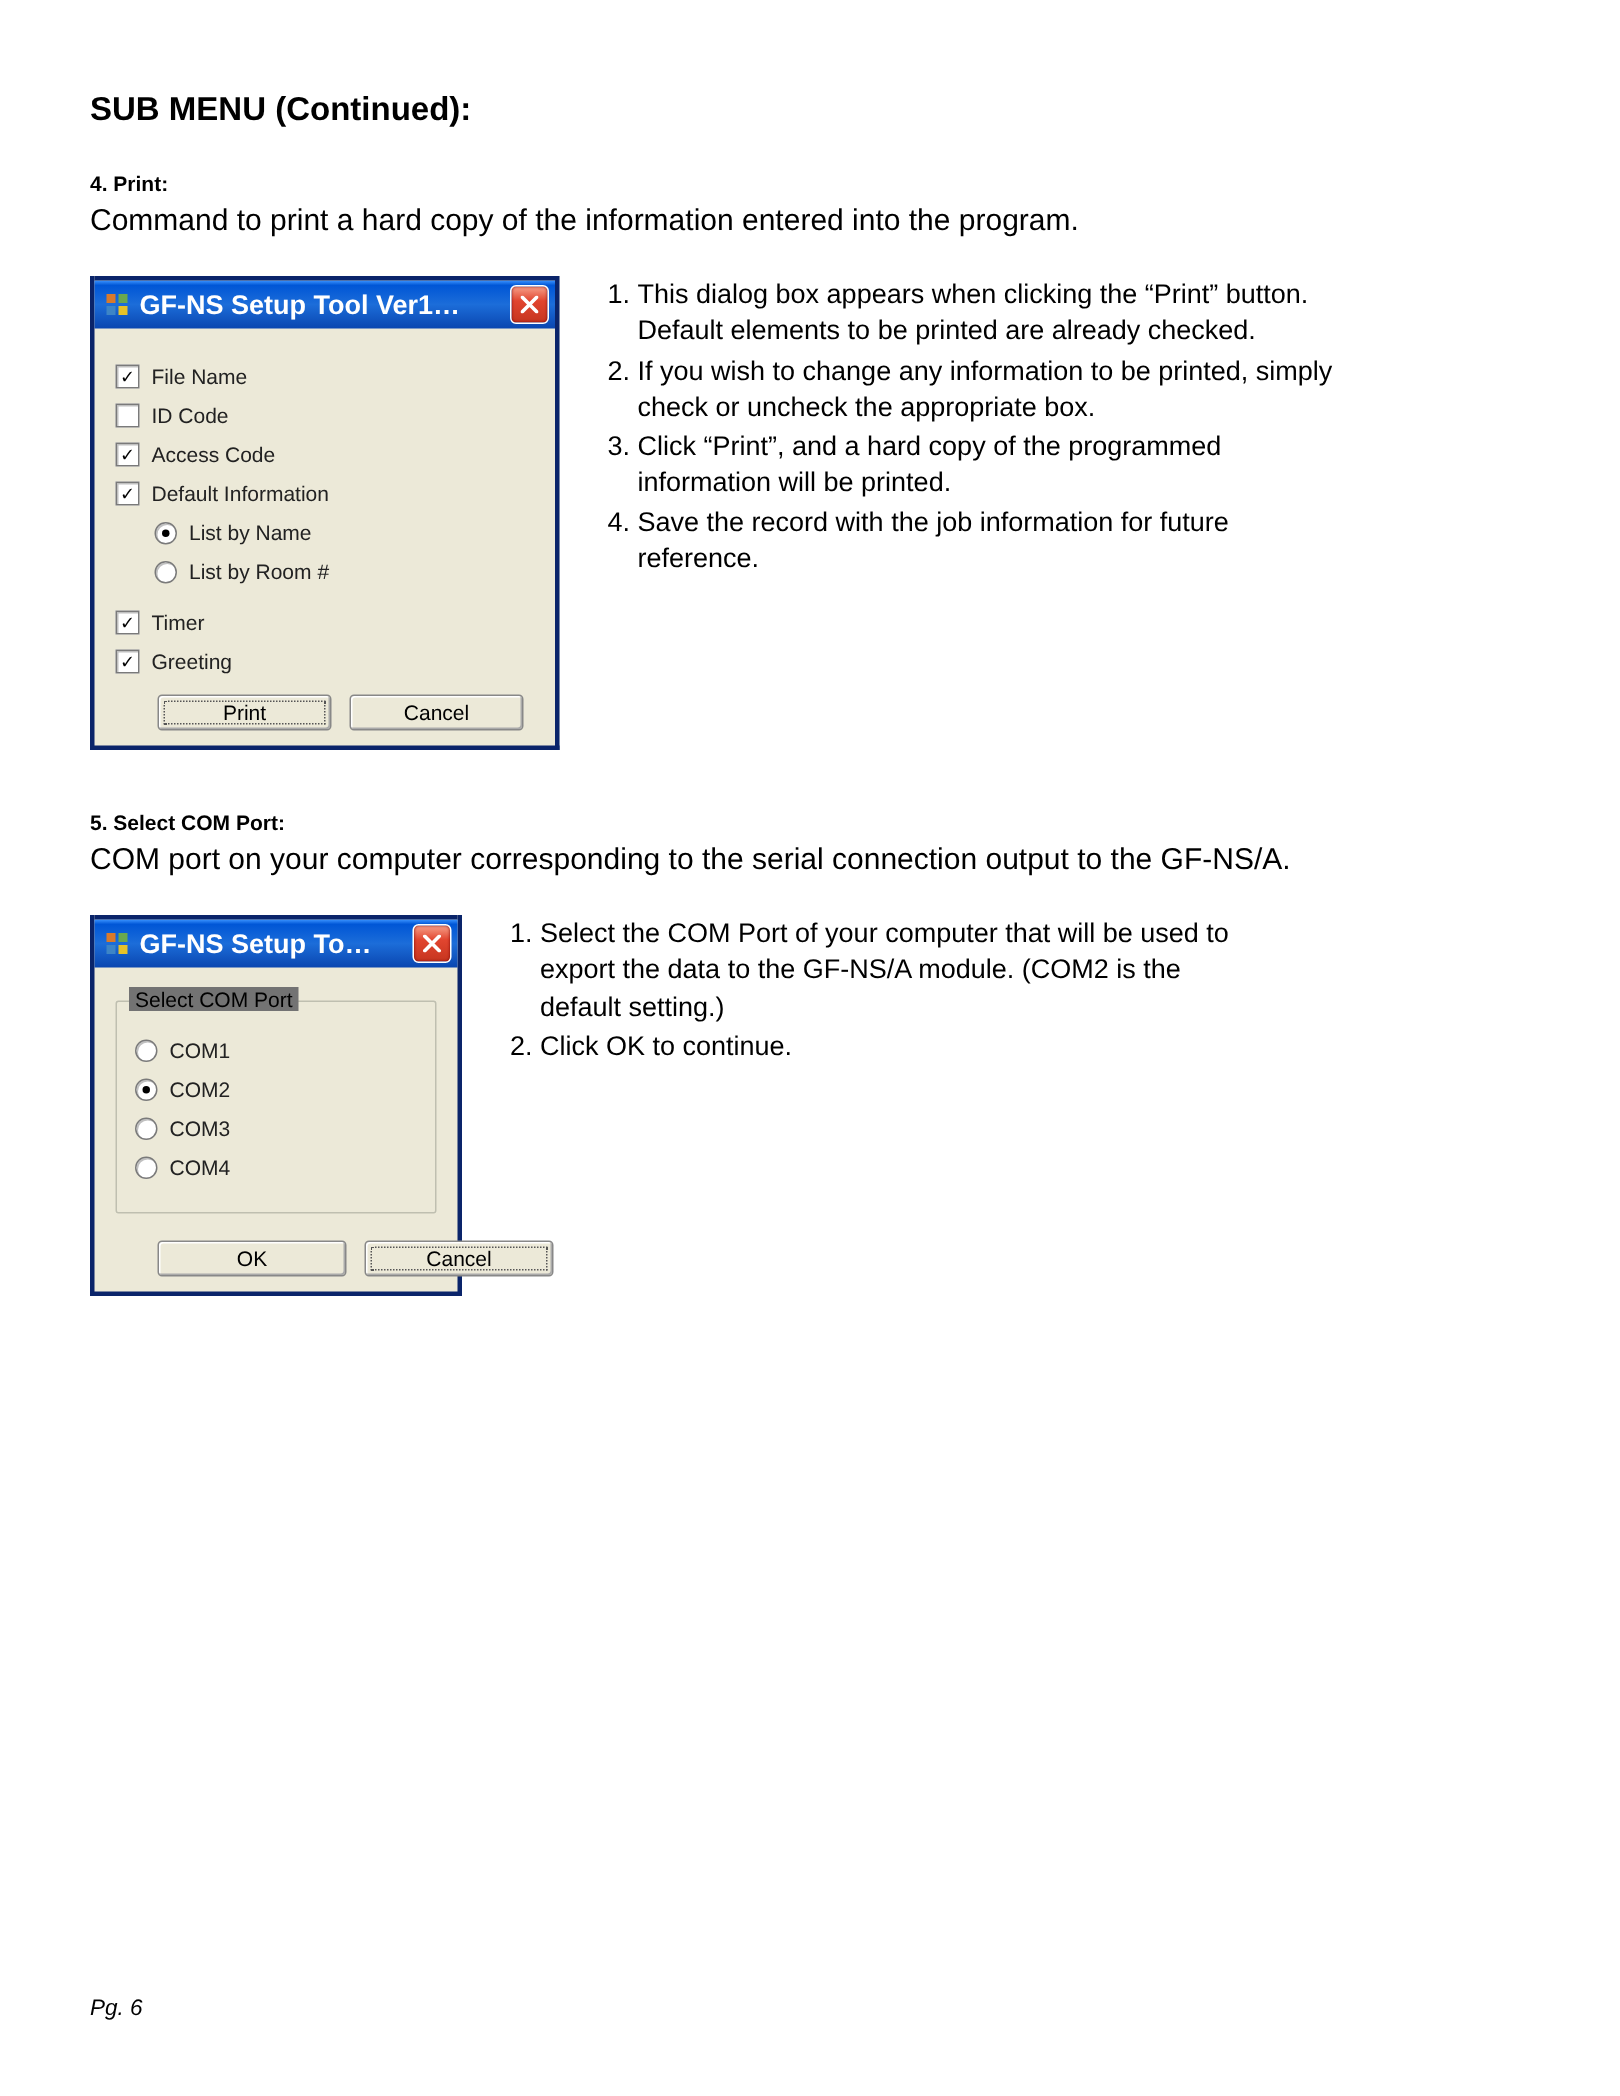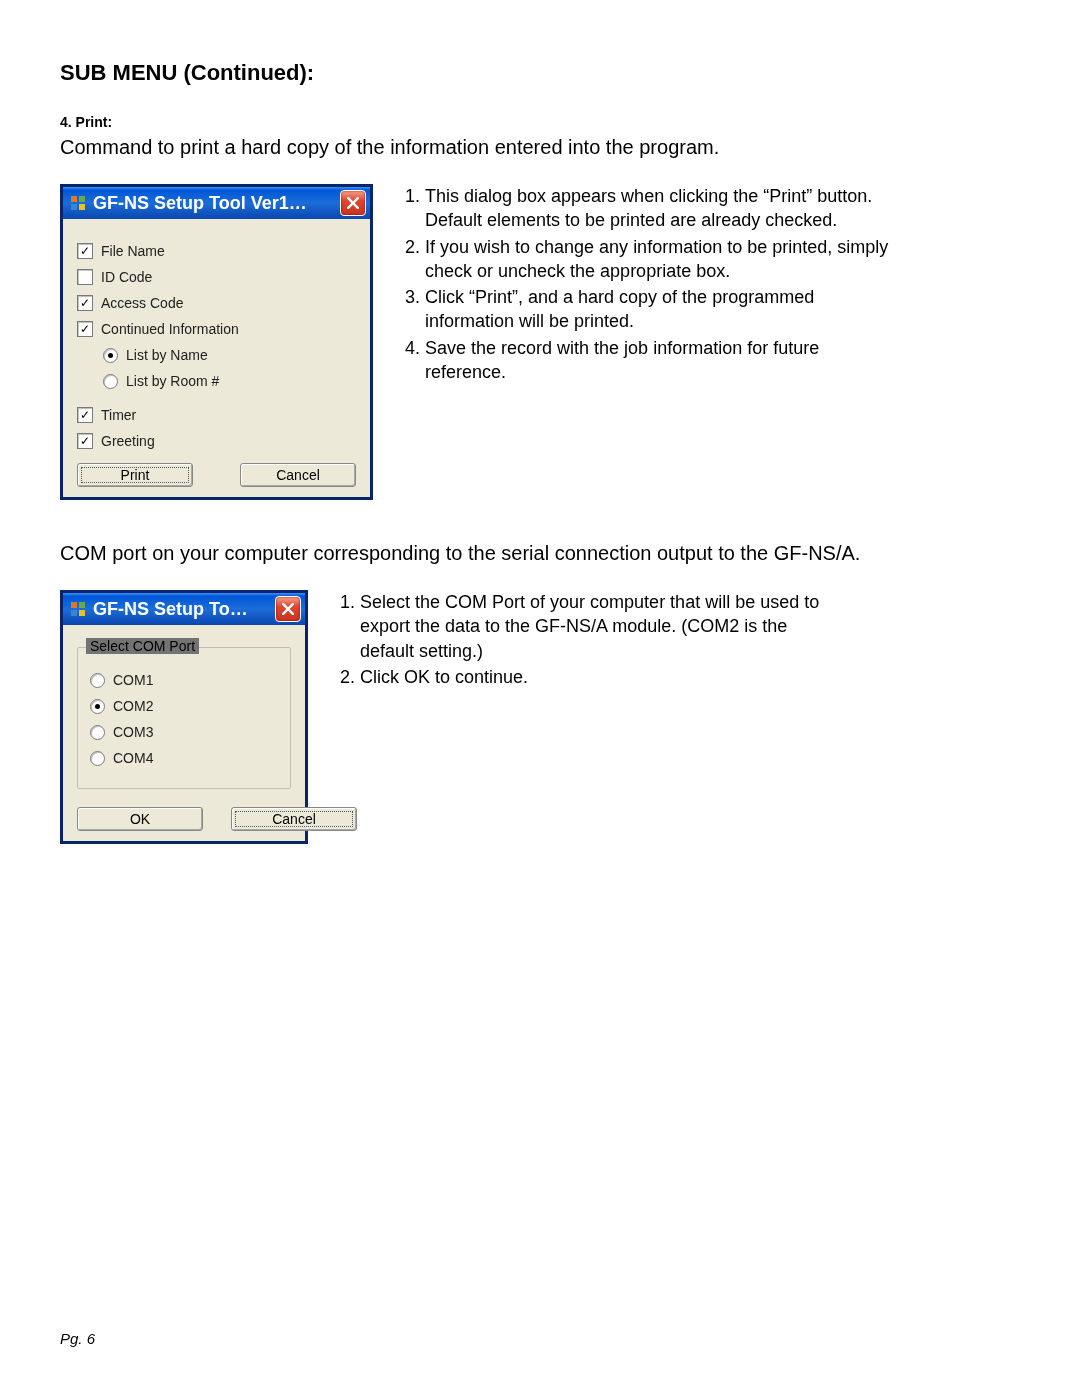--- a/index.html
+++ b/index.html
@@ -127,23 +127,24 @@
     box-shadow: inset 1px 1px 0 #c0c0c0;
   }
   .rad-circle .dot {
     width: 5px;
     height: 5px;
     border-radius: 50%;
     background: #000;
   }
   .xp-button-row {
     display: flex;
-    justify-content: space-between;
-    gap: 28px;
+    justify-content: flex-start;
+    gap: 12px;
     margin-top: 14px;
+    margin-left: 28px;
   }
   .xp-button {
     flex: 0 0 auto;
     min-width: 90px;
     padding: 3px 12px;
     text-align: center;
     background: #ece9d8;
     border: 1px solid #888;
     border-radius: 3px;
     font-size: 14px;
@@ -231,21 +232,21 @@
         <div class="chk-row">
           <span class="chk-box">
               <span class="tick">✓</span>
             </span>
           <span>Access Code</span>
         </div>
         <div class="chk-row">
           <span class="chk-box">
               <span class="tick">✓</span>
             </span>
-          <span>Continued Information</span>
+          <span>Default Information</span>
         </div>
 
         <div class="rad-row indent">
           <span class="rad-circle">
               <span class="dot"></span>
             </span>
           <span>List by Name</span>
         </div>
         <div class="rad-row indent">
           <span class="rad-circle"></span>
@@ -273,20 +274,21 @@
     </div>
 
     <ol class="instr-list" style="max-width:480px">
       <li>This dialog box appears when clicking the “Print” button. Default elements to be printed are already checked.</li>
       <li>If you wish to change any information to be printed, simply check or uncheck the appropriate box.</li>
       <li>Click “Print”, and a hard copy of the programmed information will be printed.</li>
       <li>Save the record with the job information for future reference.</li>
     </ol>
   </div>
 
+  <div class="h-sub">5. Select COM Port:</div>
   <div class="body-text">COM port on your computer corresponding to the serial connection output to the GF-NS/A.</div>
 
   <div class="section-row">
 
     <div class="xp-dialog" style="width:248px">
       <div class="xp-titlebar">
         <span class="xp-title-icon">
           <svg viewBox="0 0 18 18" width="18" height="18">
             <rect x="2" y="2" width="6" height="6" fill="#d97a2b"></rect>
             <rect x="10" y="2" width="6" height="6" fill="#6aa84f"></rect>

